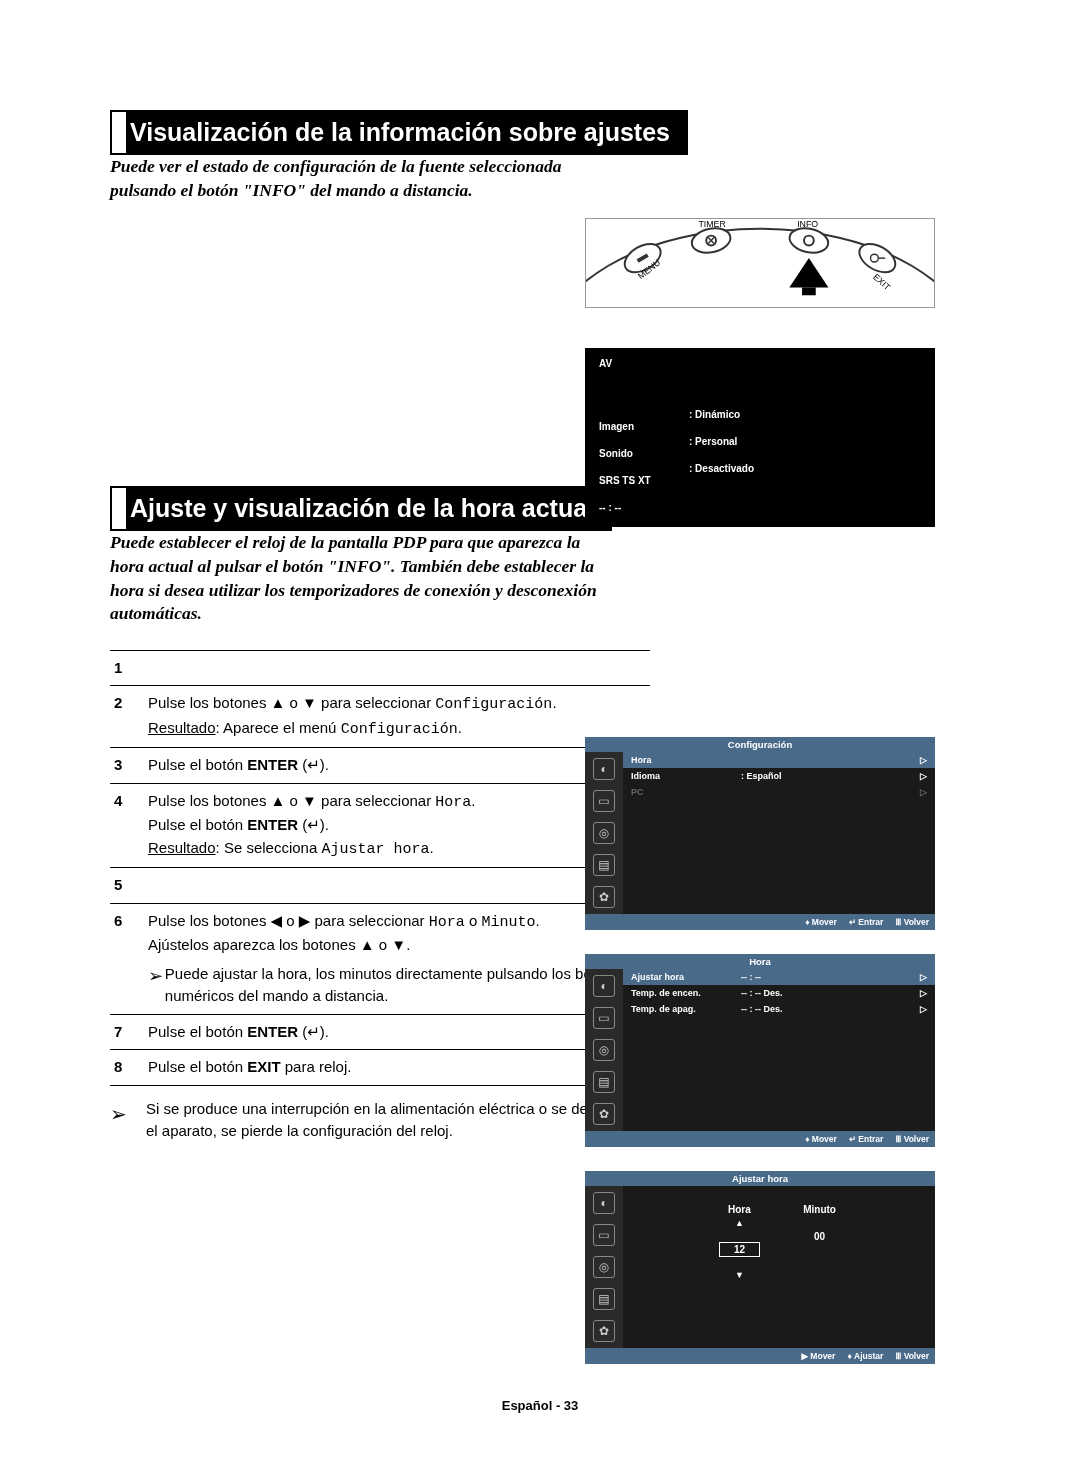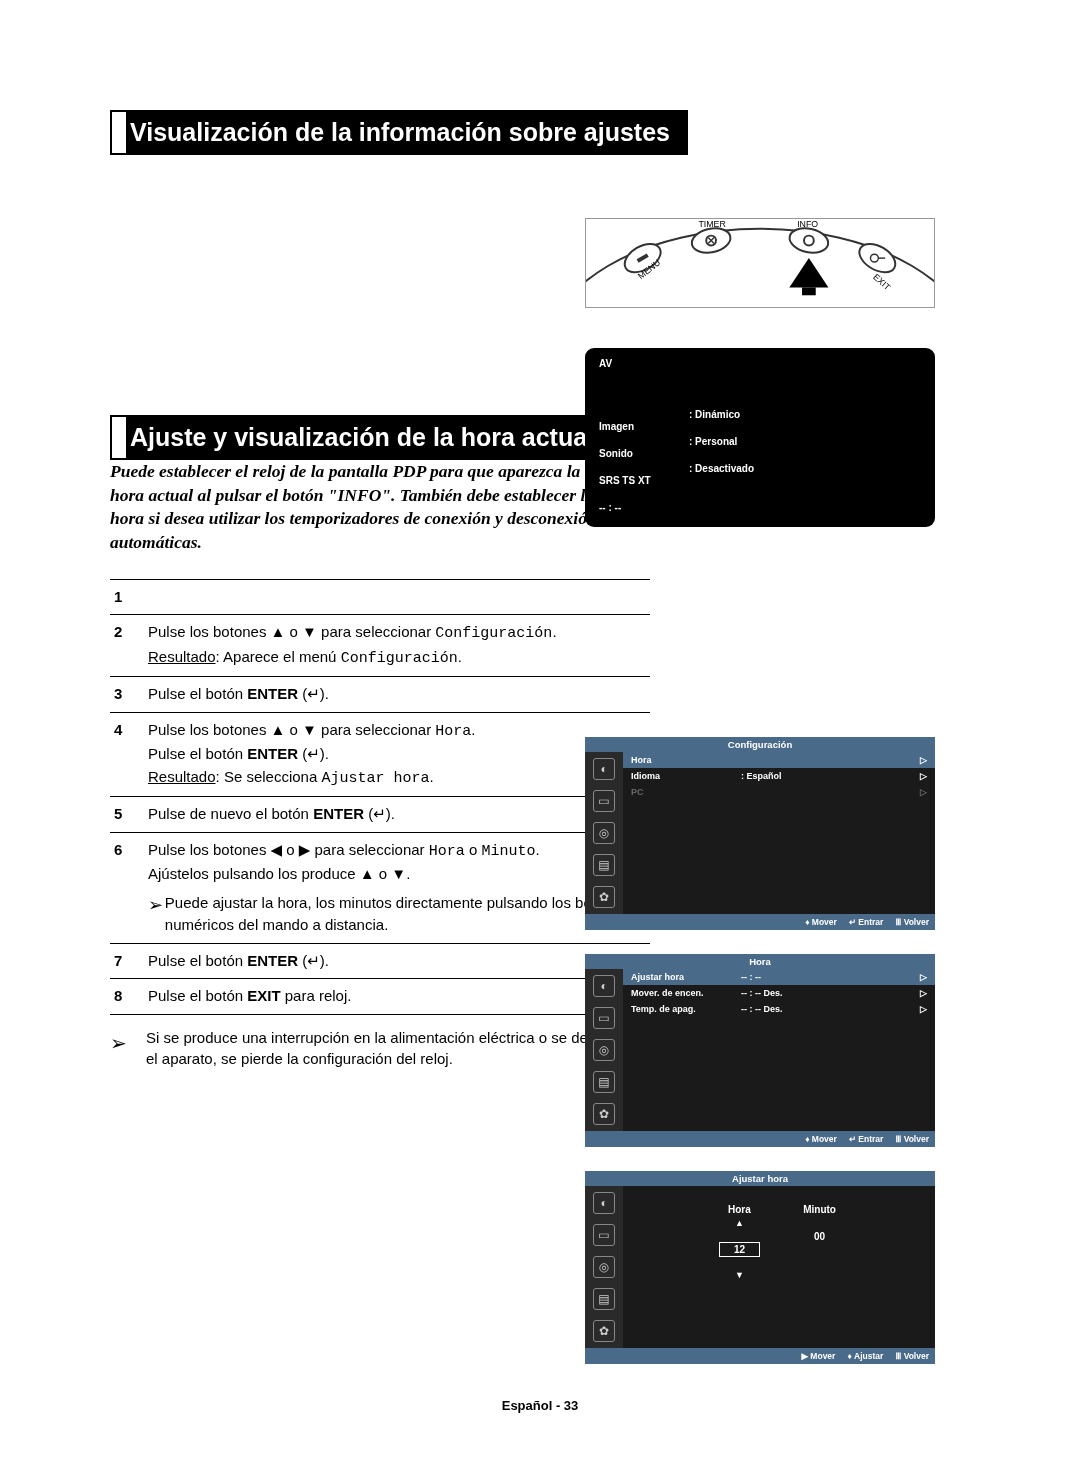--- a/index.html
+++ b/index.html
@@ -101,21 +101,20 @@
   }
   .remote-diagram svg { width: 100%; height: 100%; }
 
   .osd-screen {
     width: 350px;
     background: #000;
     color: #fff;
     font-size: 10px;
     padding: 10px 14px 12px 14px;
     margin-bottom: 40px;
-    border-radius: 9px;
   }
   .osd-av-label { font-weight: bold; margin-bottom: 38px; }
   .osd-row { display: flex; line-height: 1.5; }
   .osd-row .lbl { width: 90px; font-weight: bold; margin-top: 12px; }
   .osd-row .val { font-weight: bold; }
 
   .menu-screen {
     width: 350px;
     background: #1a1a1a;
     color: #fff;
@@ -201,20 +200,25 @@
 </head>
 <body>
 
 <div class="page">
 
   
   <div class="section-title-wrap">
     <div class="section-title-inner">Visualización de la información sobre ajustes</div>
   </div>
 
+  <div style="display:flex; gap:40px;">
+    <div style="flex:1; max-width:500px">
+      <p class="intro">Puede ver el estado de configuración de la fuente seleccionada pulsando el botón "INFO" del mando a distancia.</p>
+    </div>
+  </div>
 
   
   <div class="right-col">
 
     <div class="remote-diagram">
       <svg viewBox="0 0 350 90">
         <ellipse cx="175" cy="140" rx="220" ry="130" fill="#fff" stroke="#333" stroke-width="2"></ellipse>
         <g transform="translate(55,40)">
           <ellipse cx="0" cy="0" rx="20" ry="12" fill="#fff" stroke="#333" stroke-width="2" transform="rotate(-30)"></ellipse>
           <path d="M-6,-2 L6,-2 L6,2 L-6,2 Z" fill="#333" transform="rotate(-30)"></path>
@@ -310,21 +314,21 @@
           <div class="menu-icon">▤</div>
           <div class="menu-icon">✿</div>
         </div>
         <div class="menu-items">
           <div class="menu-item selected">
             <span class="mi-label">Ajustar hora</span>
             <span class="mi-val">-- : --</span>
             <span class="mi-arrow">▷</span>
           </div>
           <div class="menu-item">
-            <span class="mi-label">Mover. de encen.</span>
+            <span class="mi-label">Temp. de encen.</span>
             <span class="mi-val">-- : --   Des.</span>
             <span class="mi-arrow">▷</span>
           </div>
           <div class="menu-item">
             <span class="mi-label">Temp. de apag.</span>
             <span class="mi-val">-- : --   Des.</span>
             <span class="mi-arrow">▷</span>
           </div>
         </div>
       </div>
@@ -405,30 +409,27 @@
       <div class="step-num">4</div>
       <div class="step-body">
         <span>Pulse los botones ▲ o ▼ para seleccionar </span><span class="mono">Hora</span><span>.</span><br>
         <span>Pulse el botón </span><span class="bold">ENTER</span><span> (↵).</span><br>
         <span class="result-label">Resultado</span><span>:  Se selecciona </span><span class="mono">Ajustar hora</span><span>.</span>
       </div>
     </div>
 
     <div class="step-row">
       <div class="step-num">5</div>
-      <div class="step-body">
-        <span>Pulse de nuevo el botón </span><span class="bold">ENTER</span><span> (↵).</span>
-      </div>
     </div>
 
     <div class="step-row">
       <div class="step-num">6</div>
       <div class="step-body">
         <span>Pulse los botones ◀ o ▶ para seleccionar </span><span class="mono">Hora</span><span> o </span><span class="mono">Minuto</span><span>.</span><br>
-        <span>Ajústelos pulsando los produce ▲ o ▼.</span>
+        <span>Ajústelos aparezca los botones ▲ o ▼.</span>
         <div style="display:flex; margin-top:6px;">
           <div style="width:24px" class="arrow-glyph">➢</div>
           <div>Puede ajustar la hora, los minutos directamente pulsando los botones numéricos del mando a distancia.</div>
         </div>
       </div>
     </div>
 
     <div class="step-row">
       <div class="step-num">7</div>
       <div class="step-body">

